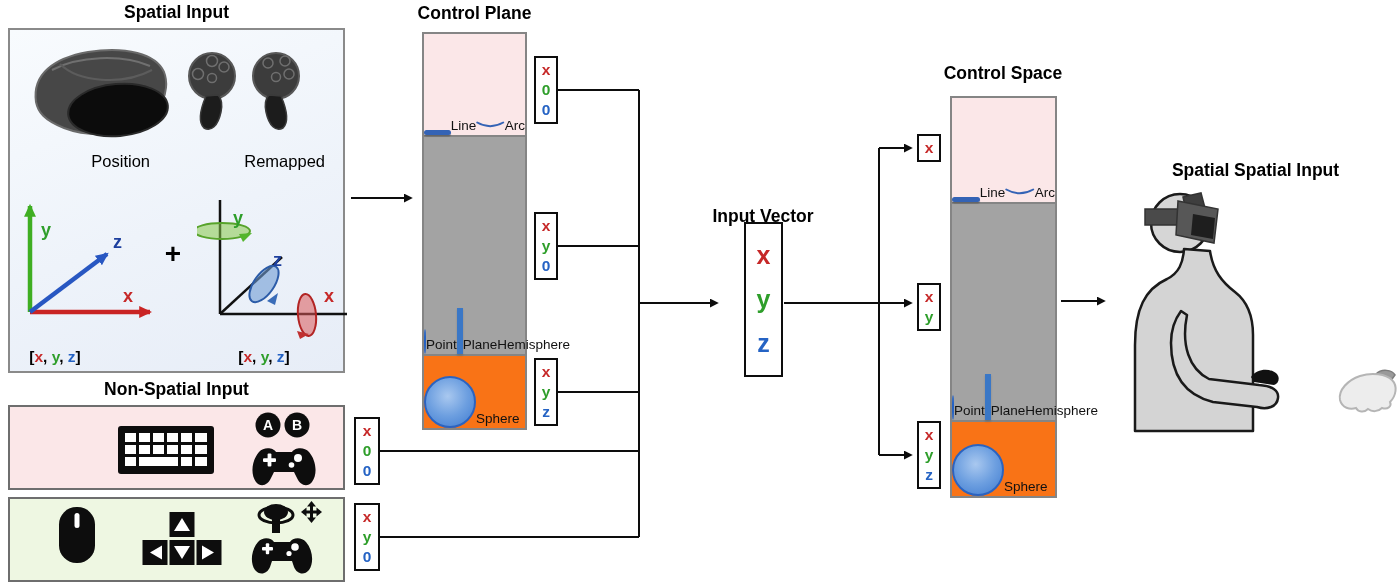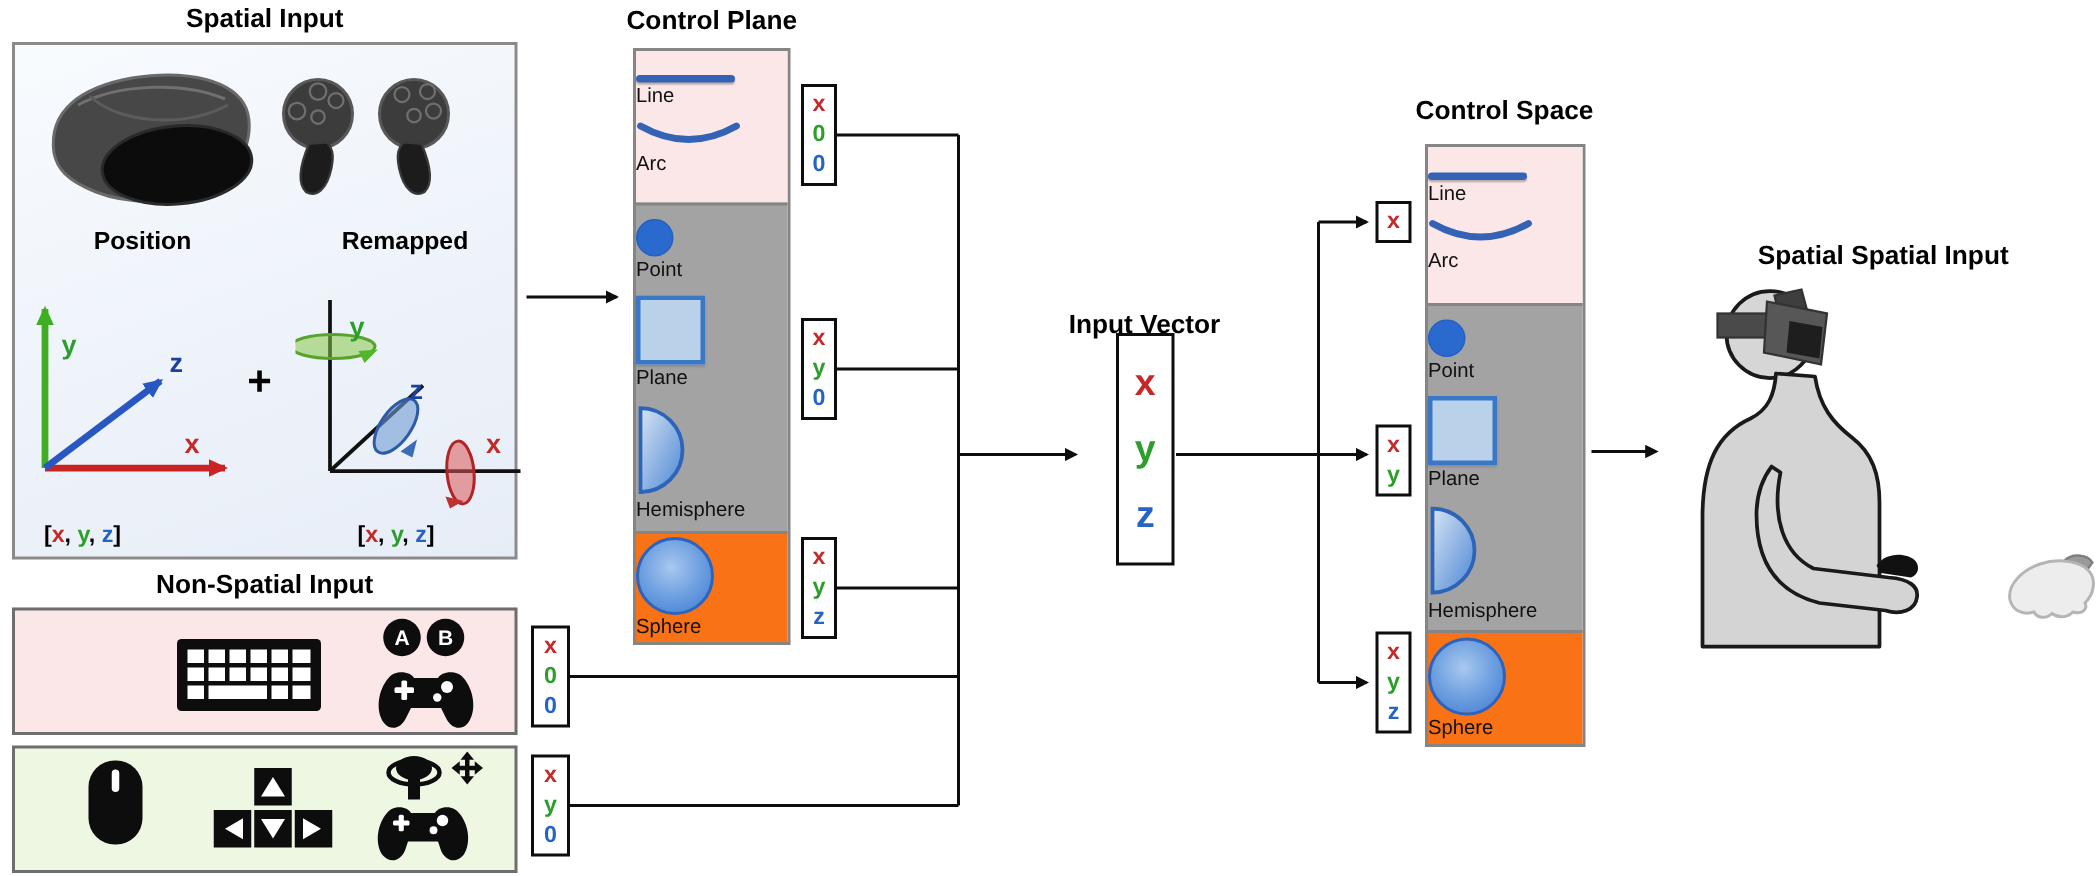--- a/index.html
+++ b/index.html
@@ -3,30 +3,30 @@
 <meta charset="utf-8">
 <style>
   html,body{margin:0;padding:0;background:#fff}
   .canvas{position:relative;width:1400px;height:584px;background:#fff;
           font-family:"Liberation Sans",sans-serif;overflow:hidden}
   .title{position:absolute;font-weight:bold;font-size:17.5px;color:#000;text-align:center;white-space:nowrap}
   .abs{position:absolute}
   
   .spatial-box{position:absolute;left:8px;top:28px;width:337px;height:345px;box-sizing:border-box;
                border:2px solid #8a8a8a;background:linear-gradient(160deg,#f8fbfe 0%,#eef3fa 55%,#e7edf7 100%)}
-  .axis-label{position:absolute;font-weight:bold;font-size:16.5px;color:#000;text-align:center}
+  .axis-label{position:absolute;font-weight:normal;font-size:16.5px;color:#000;text-align:right}
   .plus{position:absolute;font-size:28px;font-weight:bold;color:#000}
   .vec-inline{position:absolute;font-weight:bold;font-size:15.5px;color:#000;text-align:center}
   
   .ns-row{position:absolute;width:337px;height:85px;border:2px solid #6e6e6e;box-sizing:border-box}
   .ns-pink{background:#fbe7e8}
   .ns-green{background:#eef7e2}
   
   .col{position:absolute;border:2px solid #858585;box-sizing:border-box}
-  .sec{display:flex;flex-direction:column;align-items:flex-start;box-sizing:border-box;width:100%}
+  .sec{display:flex;align-items:flex-end;box-sizing:border-box;width:100%}
   .sec+.sec{border-top:2px solid #858585}
   .sec-pink{background:#fbe7e8}
   .sec-green{background:#a3a3a3}
   .sec-blue{background:#f97316}
   .shape-label{font-size:13.5px;color:#111;line-height:1.25;margin-top:1px}
   .line-bar{width:66px;height:5px;background:#3463b5;border-radius:2.5px;box-shadow:0 1.5px 1px rgba(0,0,0,.25)}
   .point{width:25px;height:25px;border-radius:50%;background:#2a6ace;border:1.5px solid #2361c4;box-sizing:border-box}
   .plane{width:46px;height:46px;background:#b9d2ea;border:3px solid #3a77c6;box-sizing:border-box;box-shadow:0 1.5px 2px rgba(0,0,0,.18)}
   .sphere{width:52px;height:52px;border-radius:50%;box-sizing:border-box;border:2.5px solid #2b63c0;
           background:radial-gradient(circle at 45% 38%,#a9c8ef 0%,#6d9fe0 50%,#3f7bd0 100%)}

